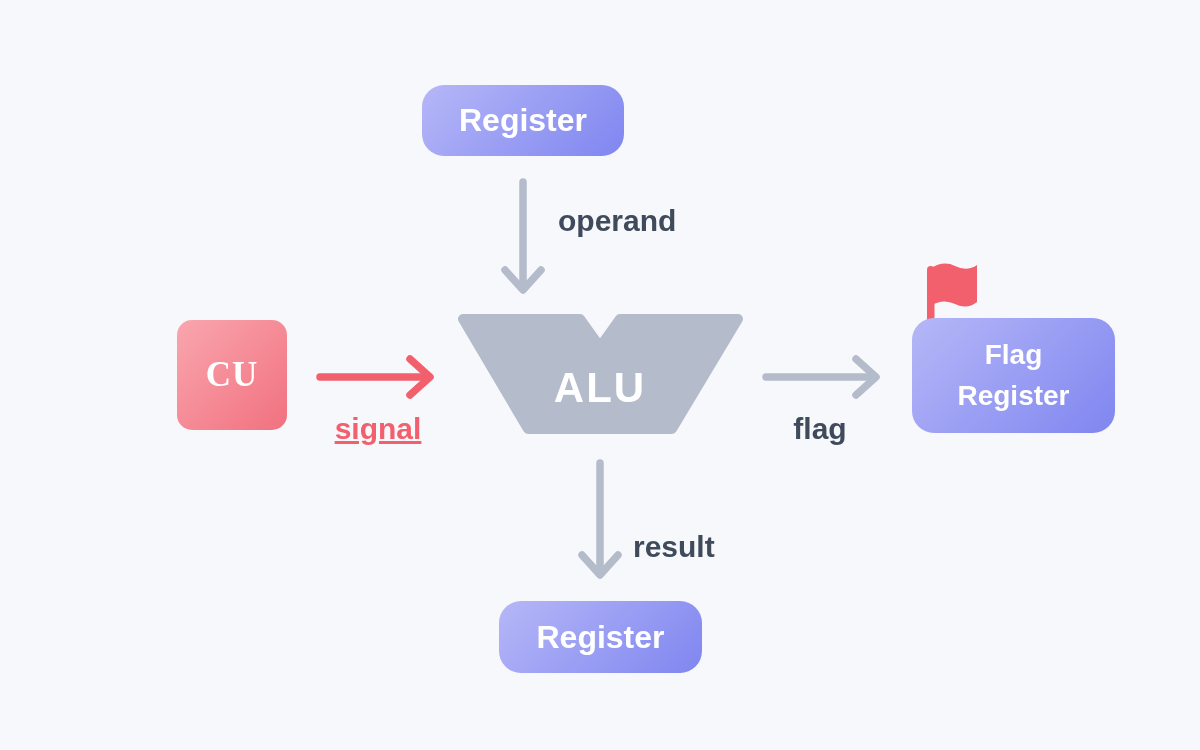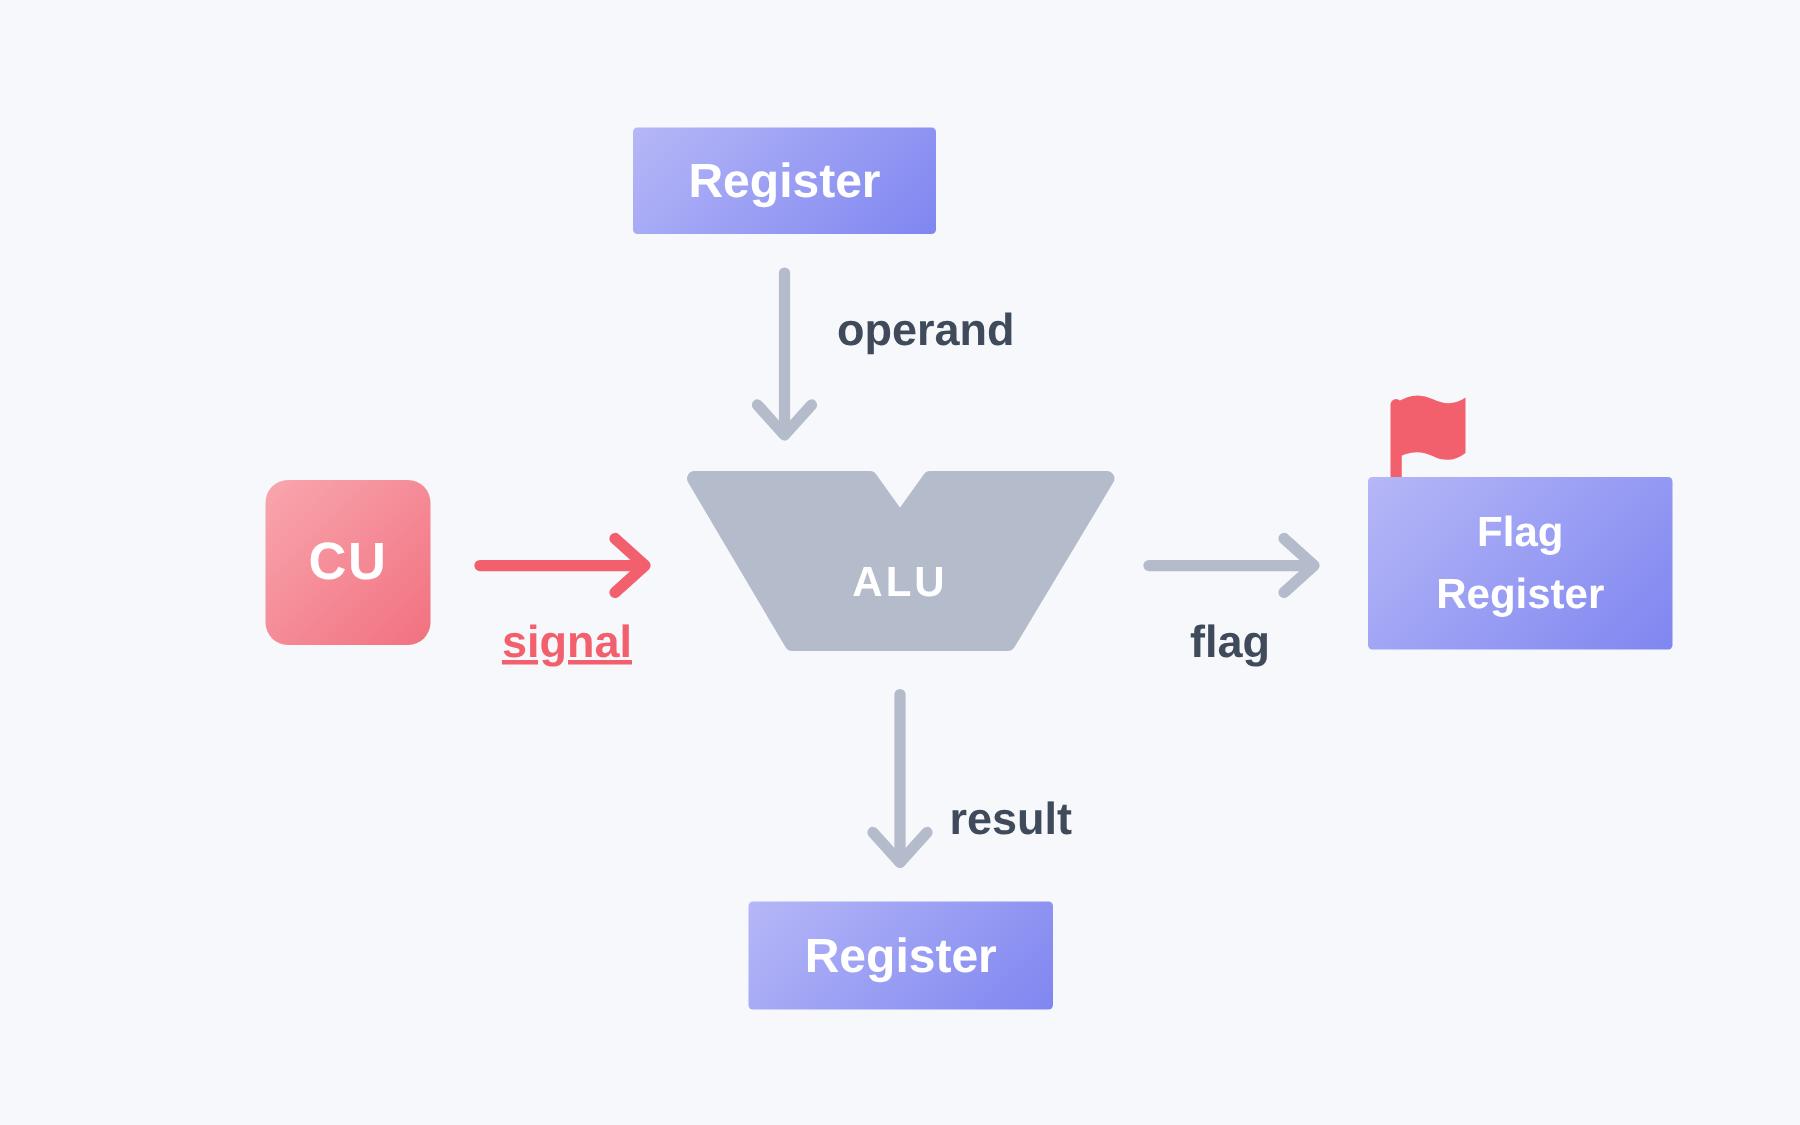--- a/index.html
+++ b/index.html
@@ -44,34 +44,34 @@
   .flag-fill{fill:var(--red);}
   .node{
     position:absolute;
     display:flex;align-items:center;justify-content:center;
     color:var(--white);
     font-weight:700;
     text-align:center;
   }
   .node.purple{
     background:linear-gradient(135deg,var(--purple-light) 0%,var(--purple-dark) 100%);
-    border-radius:3px;
+    border-radius:22px;
   }
   .node.pink{
     background:linear-gradient(135deg,var(--pink-light) 0%,var(--pink-dark) 100%);
     border-radius:15px;
   }
   .node-register-top{left:422px;top:85px;width:202px;height:71px;font-size:32px;}
-  .node-cu{left:177px;top:320px;width:110px;height:110px;font-size:35px;letter-spacing:1px;}
+  .node-cu{left:177px;top:320px;width:110px;height:110px;font-size:35px;letter-spacing:1px;font-family:Liberation Serif, serif;}
   .node-flag-register{left:912px;top:318px;width:203px;height:115px;font-size:28px;line-height:1.45;padding:0 14px;}
   .node-register-bottom{left:499px;top:601px;width:203px;height:72px;font-size:32px;}
   .alu-label{
     position:absolute;left:540px;top:366px;width:120px;height:44px;
     display:flex;align-items:center;justify-content:center;
-    color:var(--white);font-weight:700;font-size:28px;letter-spacing:2px;
+    color:var(--white);font-weight:700;font-size:42px;letter-spacing:2px;
   }
   .edge-label{
     position:absolute;
     font-weight:700;
     font-size:30px;
     color:var(--dark);
   }
   .edge-label.red{color:var(--red);}
   .lbl-operand{left:558px;top:204px;}
   .lbl-signal{left:325px;top:412px;width:106px;text-align:center;text-decoration:underline;}

